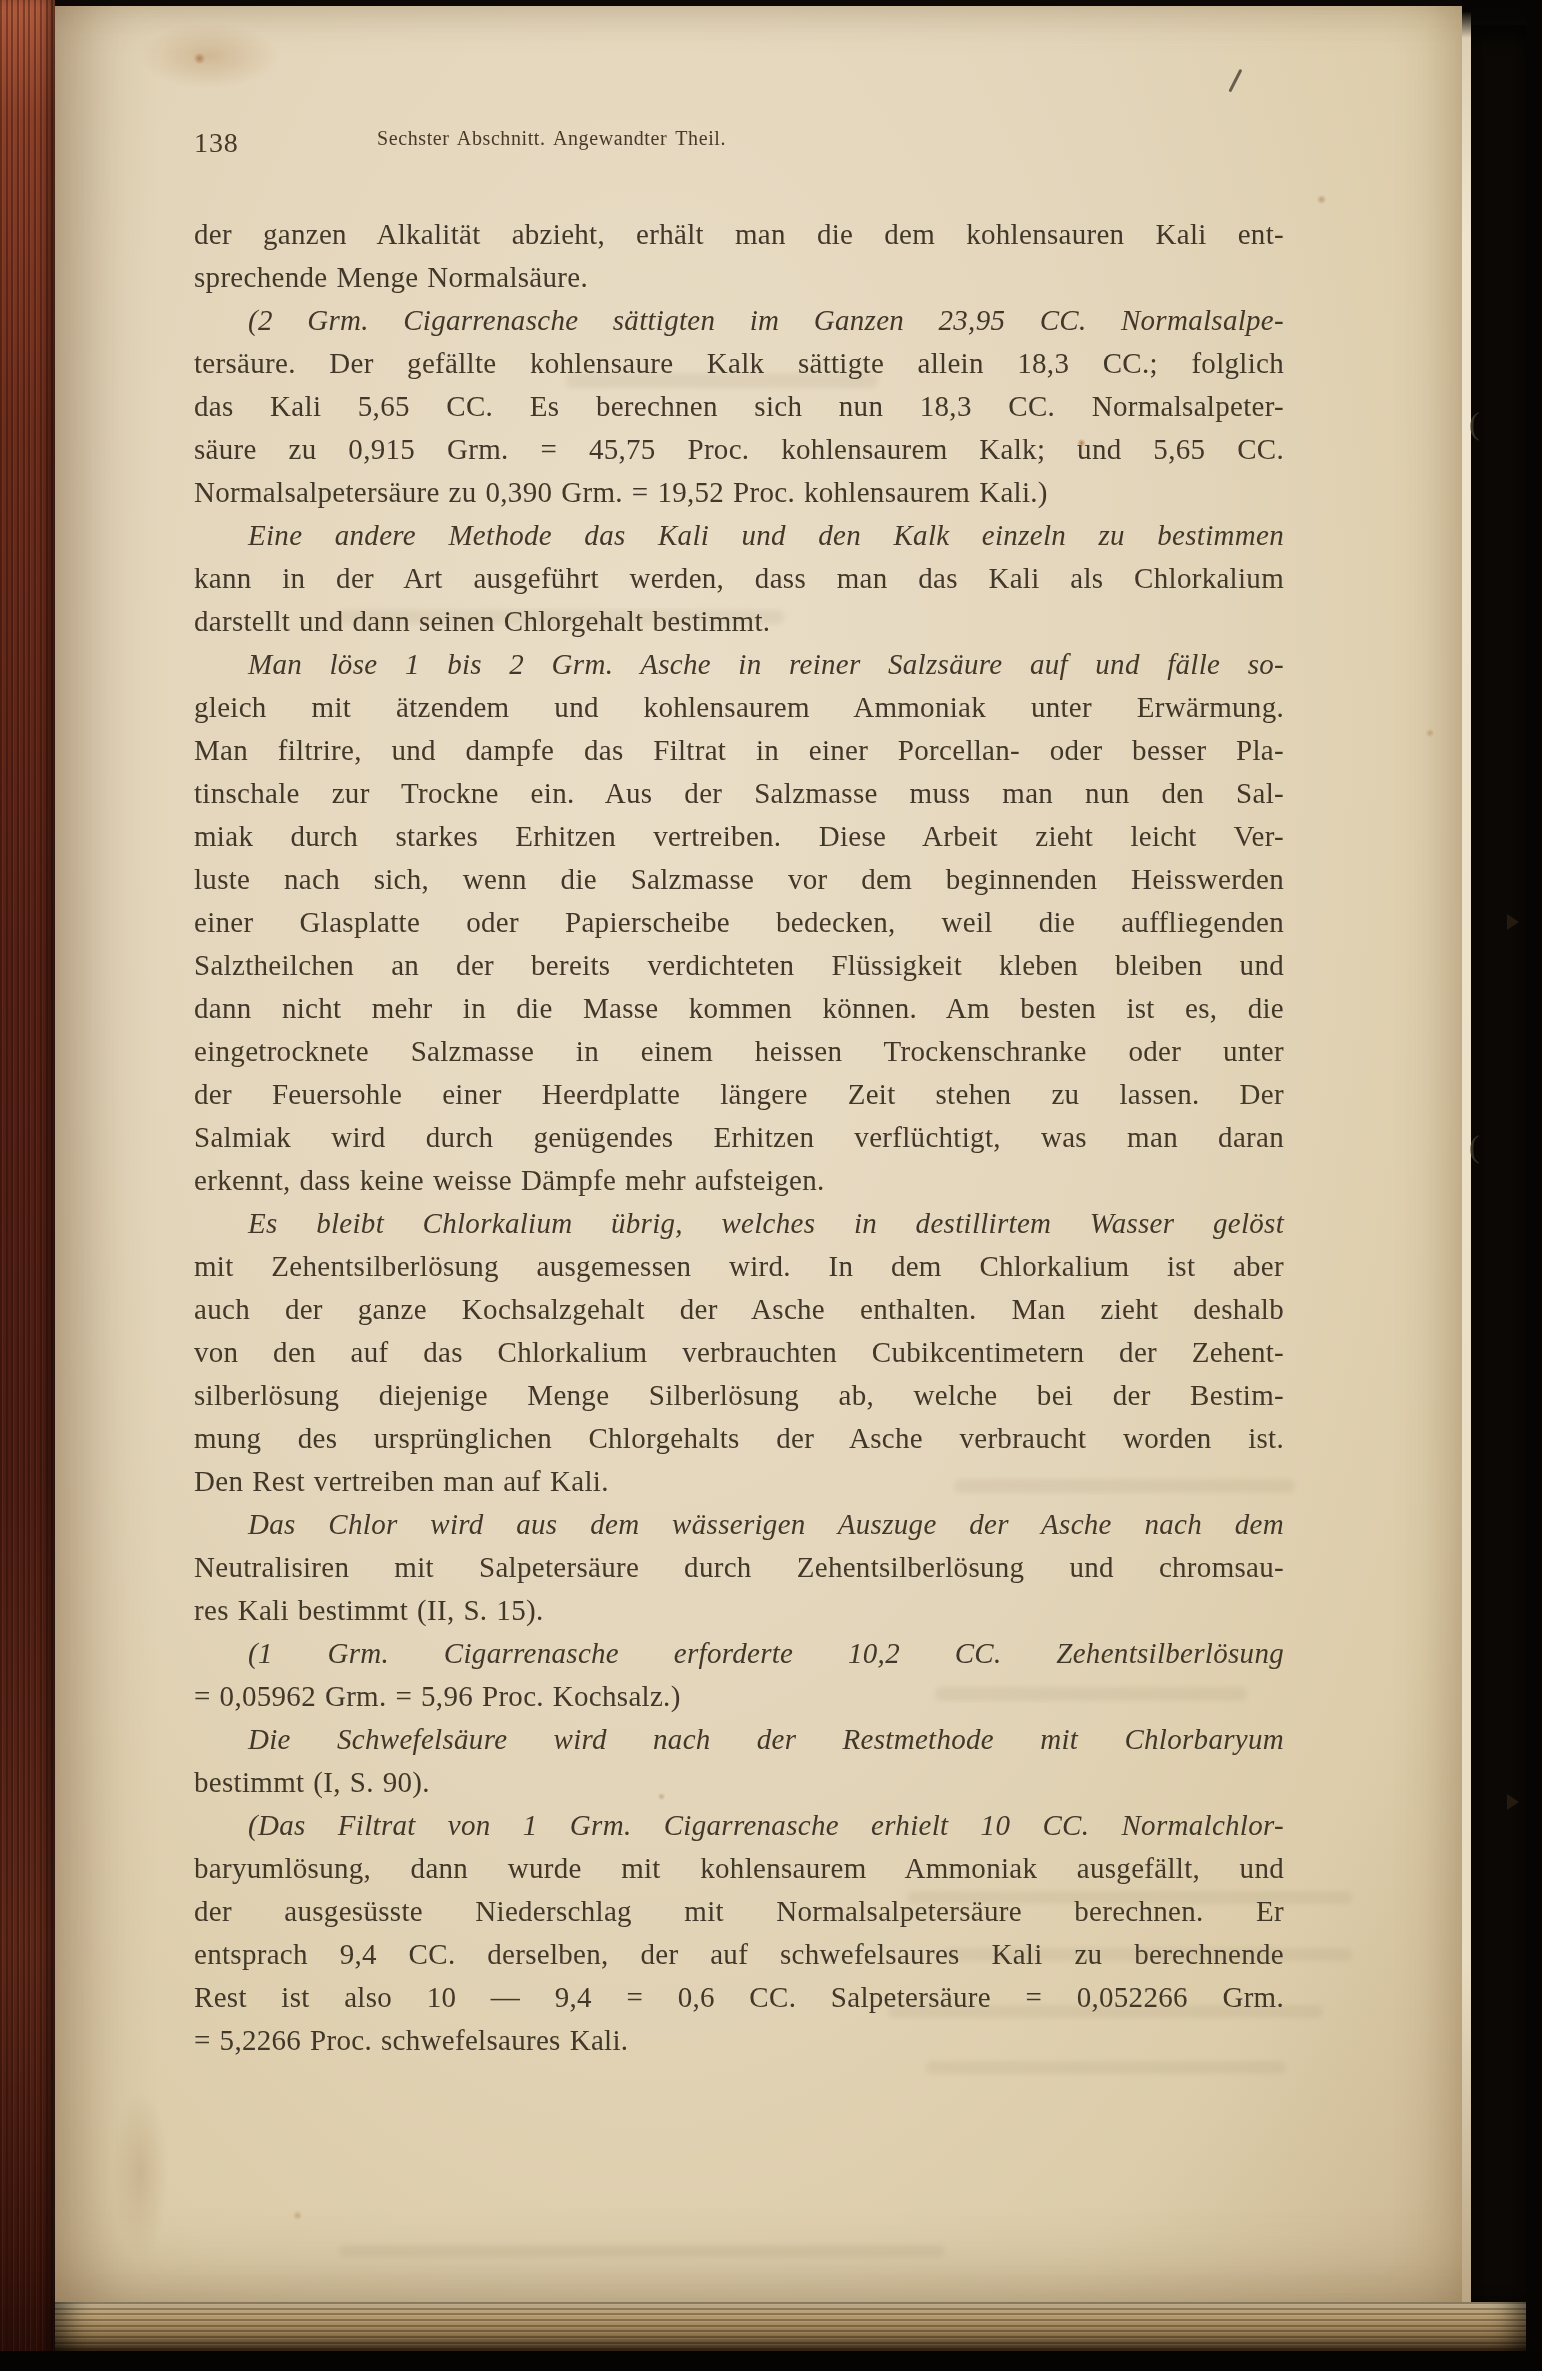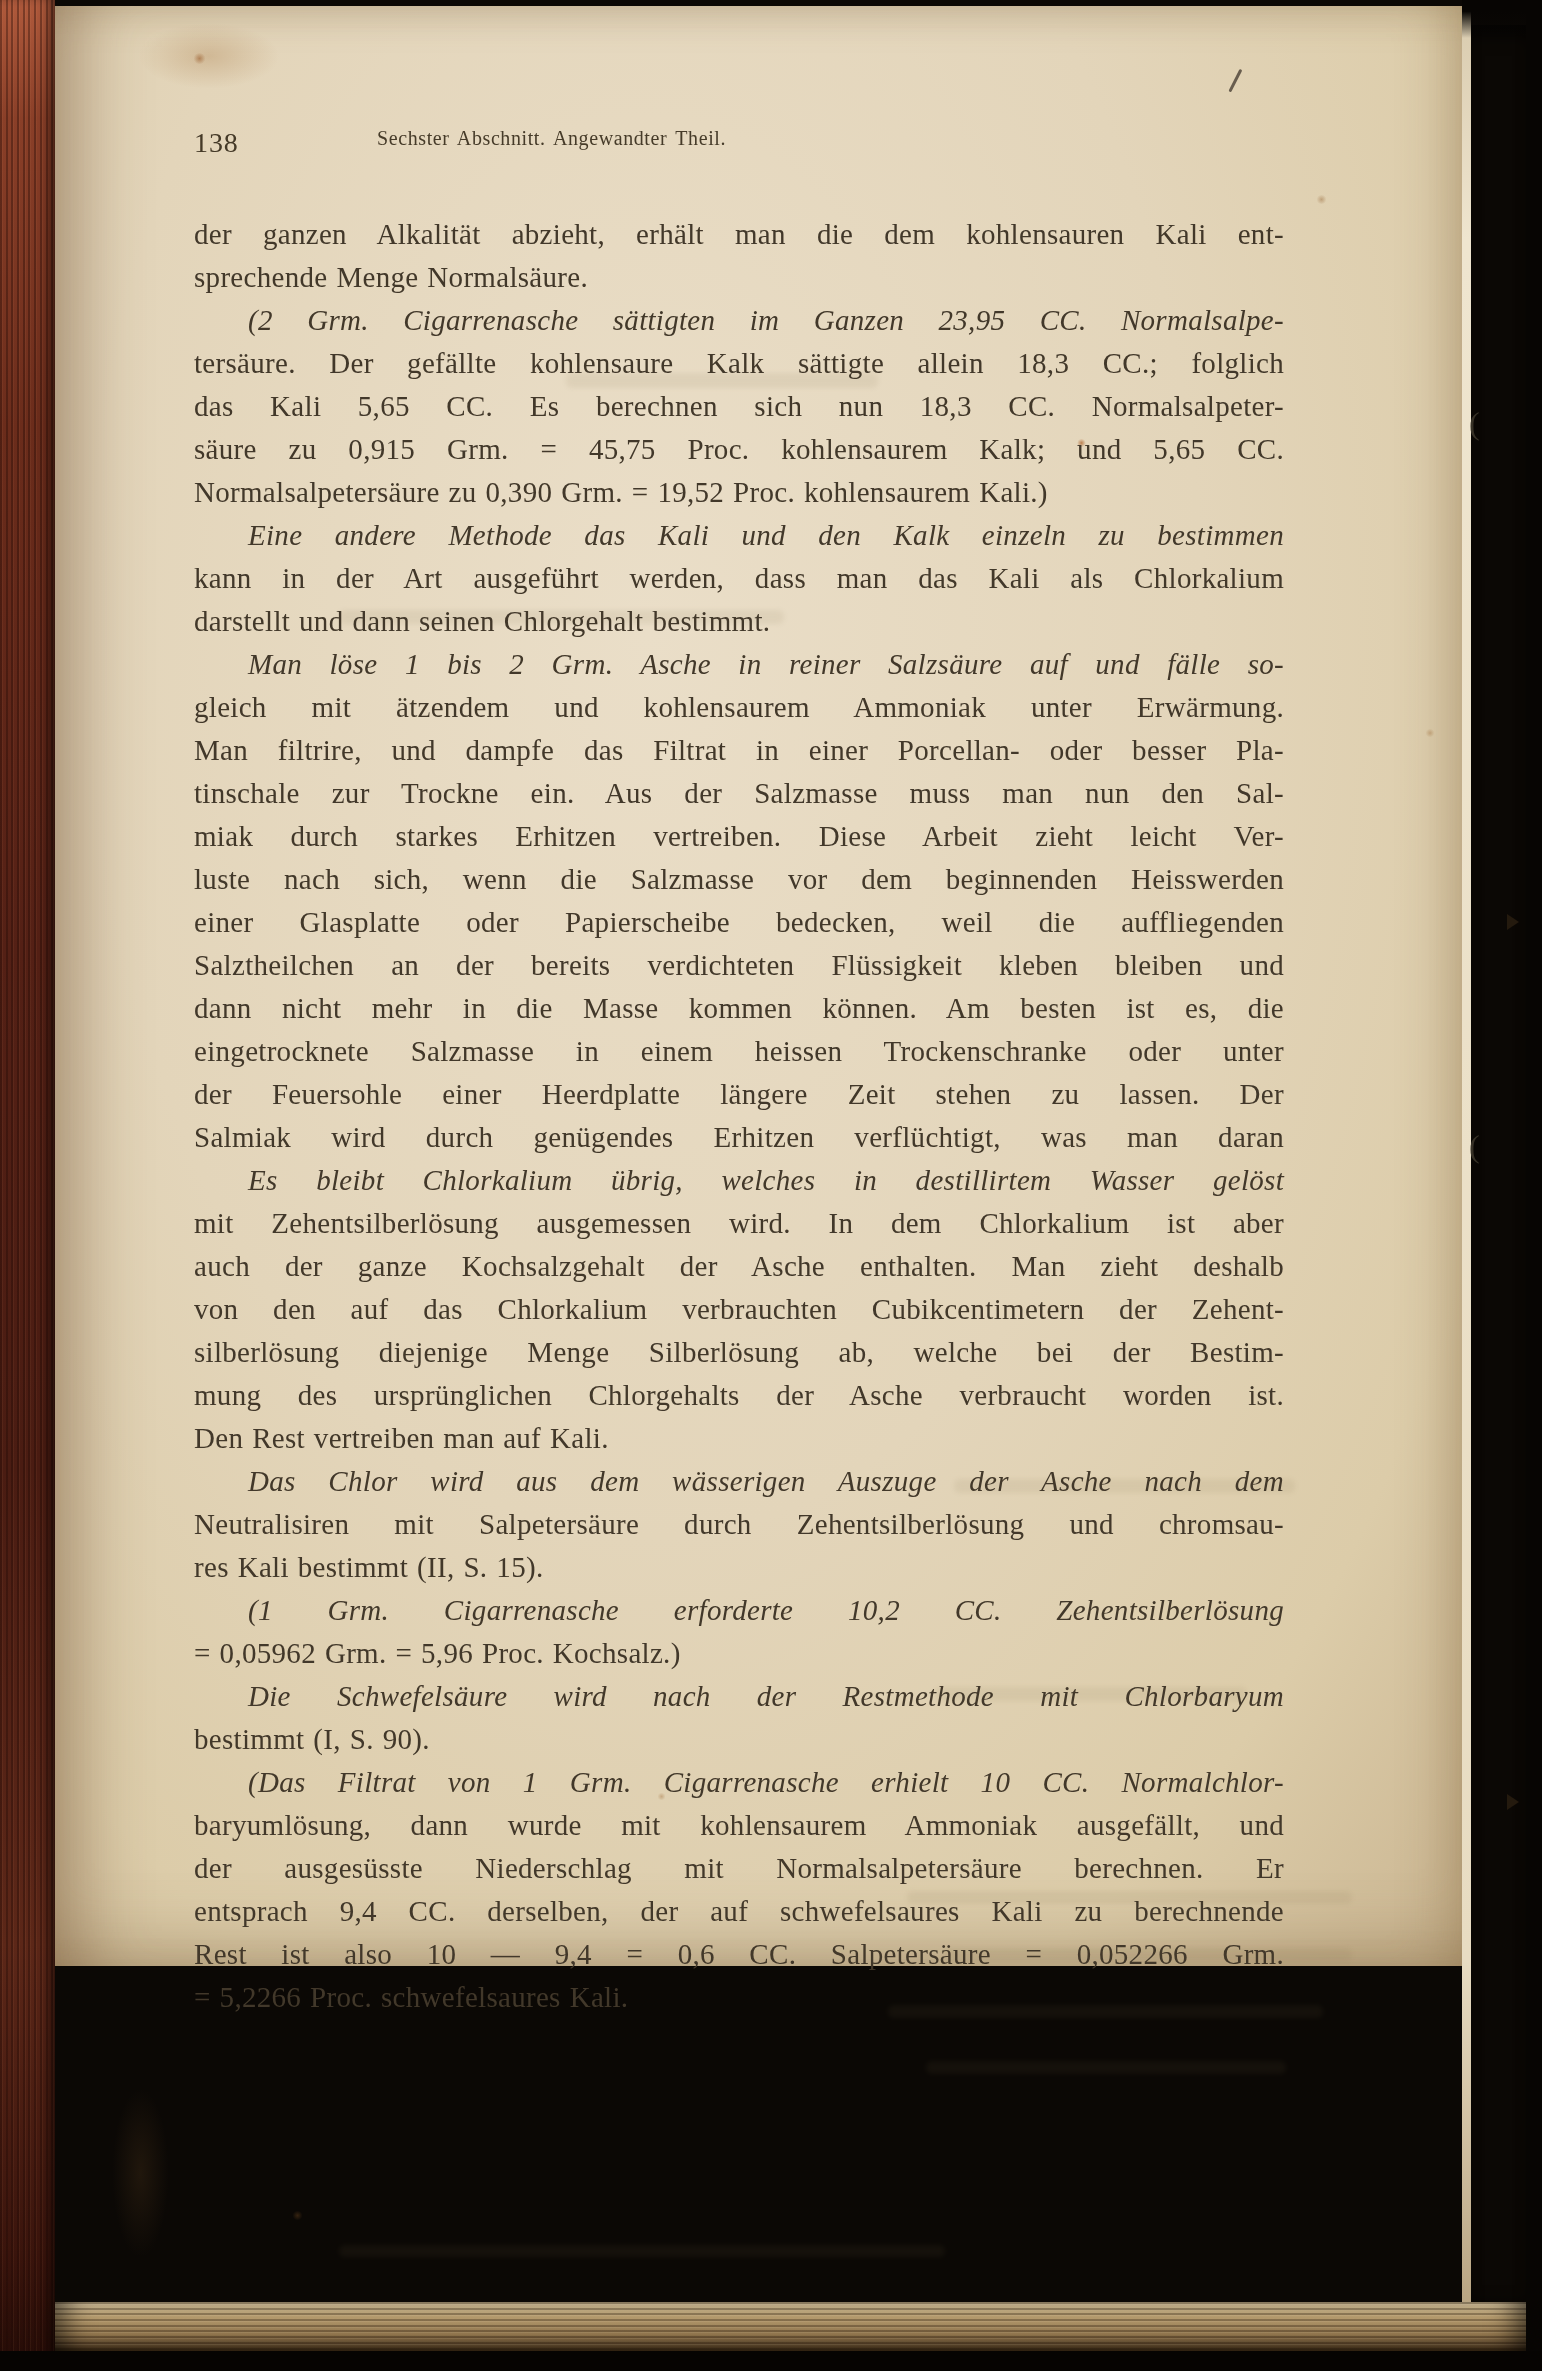--- a/index.html
+++ b/index.html
@@ -7,21 +7,21 @@
          font-family:"Liberation Serif",serif;}
 
   
   .edge-left{position:absolute;left:0;top:0;width:55px;height:2372px;
     background:
       repeating-linear-gradient(90deg, rgba(30,8,4,.35) 0 1.9px, rgba(255,180,120,.06) 1.9px 2.8px, rgba(0,0,0,0) 2.8px 5.7px),
       linear-gradient(180deg,#b05a3c 0%,#8a3f28 5%,#6b2c1b 18%,#542015 40%,#4a1c12 62%,#5c2718 82%,#3a140c 95%,#230b06 100%);
     box-shadow:inset -9.5px 0 13.2px -5.7px rgba(0,0,0,.65);}
 
   
-  .page{position:absolute;left:55px;top:5.7px;width:1410px;height:1960px;
+  .page{position:absolute;left:55px;top:5.7px;width:1410px;height:2296px;
     background:radial-gradient(ellipse at 42% 32%, #eadec8 0%, #e3d5ba 48%, #dccca9 78%, #cdb995 96%);
     box-shadow:
       inset 66px 0 66px -38px rgba(96,62,34,.38),
       inset -43px 0 52px -26.5px rgba(120,90,50,.33),
       inset 0 -57px 66px -33px rgba(115,88,52,.30),
       inset 0 32px 42px -26.5px rgba(125,98,60,.22);}
 
   .pagenum{position:absolute;left:139px;top:121px;font-size:28px;color:#453a28;letter-spacing:0.9px;}
   .rhead{position:absolute;left:322px;top:121px;font-size:20px;color:#463b29;letter-spacing:0.6px;word-spacing:2.8px;}
 
@@ -126,20 +126,21 @@
         <div class="line">Man filtrire, und dampfe das Filtrat in einer Porcellan- oder besser Pla-</div>
         <div class="line">tinschale zur Trockne ein. Aus der Salzmasse muss man nun den Sal-</div>
         <div class="line">miak durch starkes Erhitzen vertreiben. Diese Arbeit zieht leicht Ver-</div>
         <div class="line">luste nach sich, wenn die Salzmasse vor dem beginnenden Heisswerden</div>
         <div class="line">einer Glasplatte oder Papierscheibe bedecken, weil die auffliegenden</div>
         <div class="line">Salztheilchen an der bereits verdichteten Flüssigkeit kleben bleiben und</div>
         <div class="line">dann nicht mehr in die Masse kommen können. Am besten ist es, die</div>
         <div class="line">eingetrocknete Salzmasse in einem heissen Trockenschranke oder unter</div>
         <div class="line">der Feuersohle einer Heerdplatte längere Zeit stehen zu lassen. Der</div>
         <div class="line">Salmiak wird durch genügendes Erhitzen verflüchtigt, was man daran</div>
+        <div class="line plast">erkennt, dass keine weisse Dämpfe mehr aufsteigen.</div>
         <div class="line indent">Es bleibt Chlorkalium übrig, welches in destillirtem Wasser gelöst</div>
         <div class="line">mit Zehentsilberlösung ausgemessen wird. In dem Chlorkalium ist aber</div>
         <div class="line">auch der ganze Kochsalzgehalt der Asche enthalten. Man zieht deshalb</div>
         <div class="line">von den auf das Chlorkalium verbrauchten Cubikcentimetern der Zehent-</div>
         <div class="line">silberlösung diejenige Menge Silberlösung ab, welche bei der Bestim-</div>
         <div class="line">mung des ursprünglichen Chlorgehalts der Asche verbraucht worden ist.</div>
         <div class="line plast">Den Rest vertreiben man auf Kali.</div>
         <div class="line indent">Das Chlor wird aus dem wässerigen Auszuge der Asche nach dem</div>
         <div class="line">Neutralisiren mit Salpetersäure durch Zehentsilberlösung und chromsau-</div>
         <div class="line plast">res Kali bestimmt (II, S. 15).</div>

